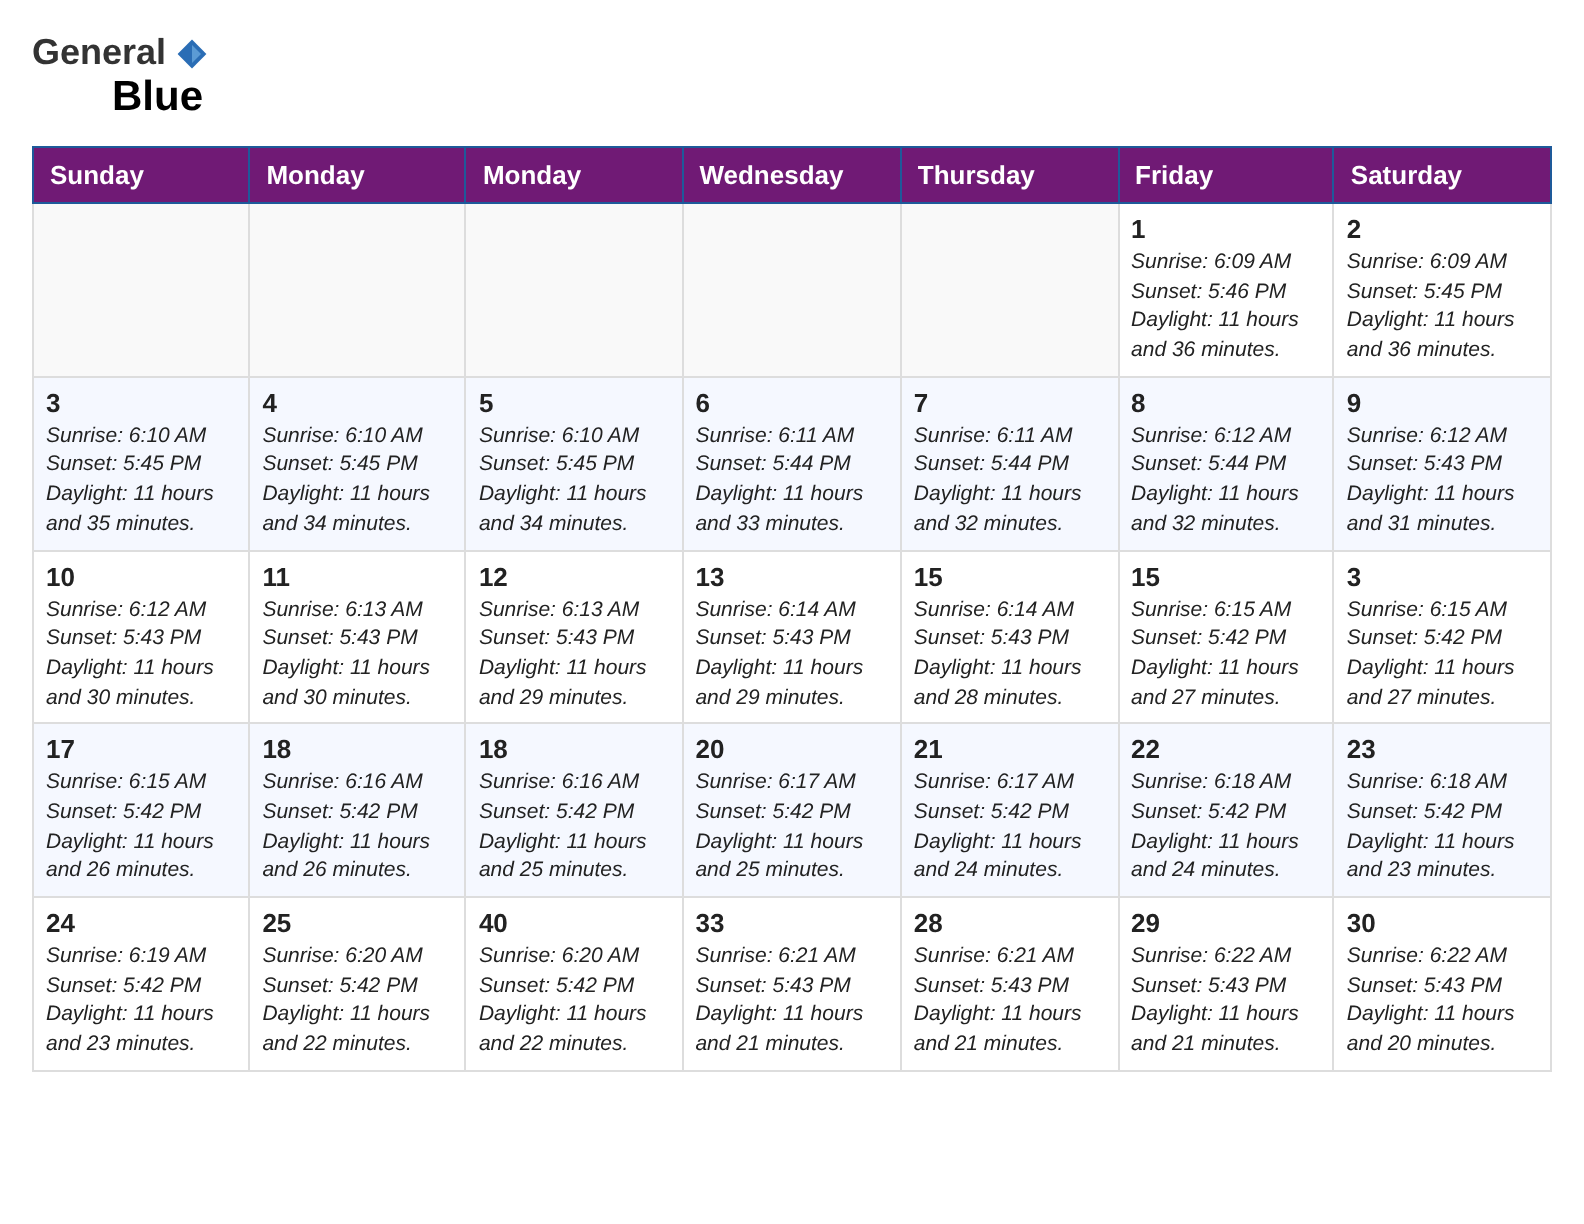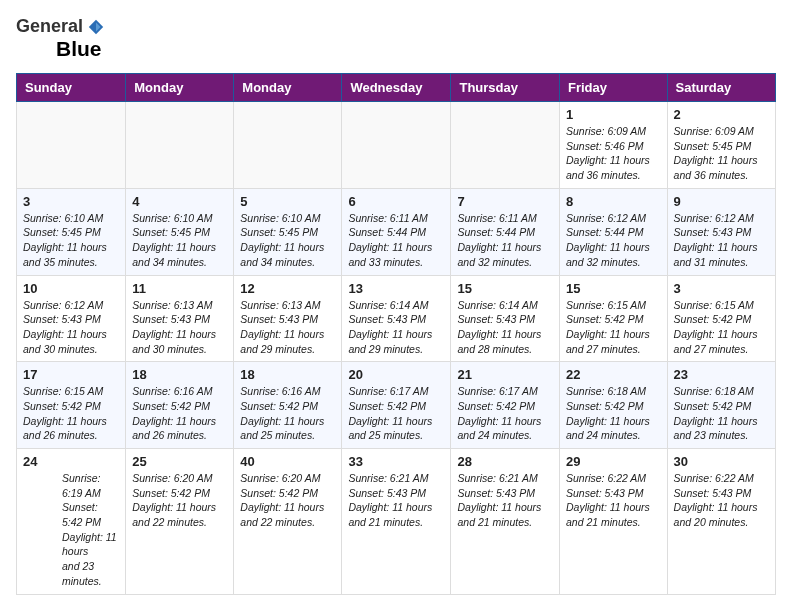--- a/index.html
+++ b/index.html
@@ -299,21 +299,21 @@
           <span class="day-num">23</span>
           <div class="day-info" style="white-space: pre-line;">Sunrise: 6:18 AM
 Sunset: 5:42 PM
 Daylight: 11 hours
 and 23 minutes.</div>
         </td>
       </tr>
       <tr>
         <td>
           <span class="day-num">24</span>
-          <div class="day-info" style="white-space: pre-line; margin-left: 39px;">Sunrise: 6:19 AM
+          <div class="day-info" style="white-space: pre-line;">Sunrise: 6:19 AM
 Sunset: 5:42 PM
 Daylight: 11 hours
 and 23 minutes.</div>
         </td>
         <td>
           <span class="day-num">25</span>
           <div class="day-info" style="white-space: pre-line;">Sunrise: 6:20 AM
 Sunset: 5:42 PM
 Daylight: 11 hours
 and 22 minutes.</div>

